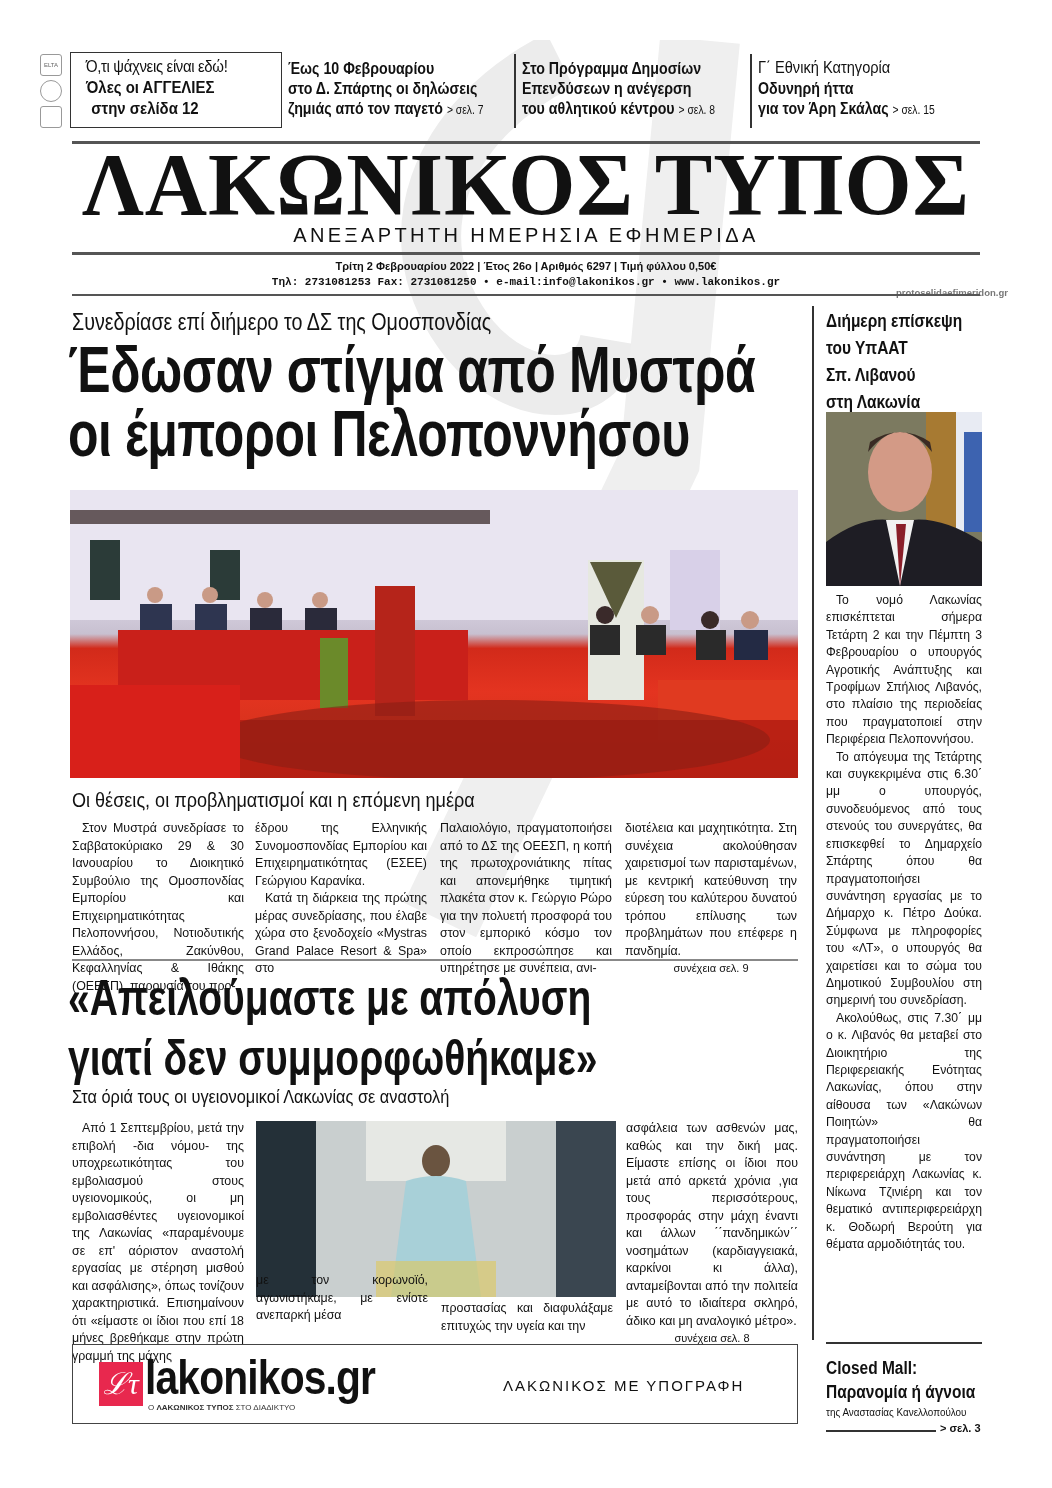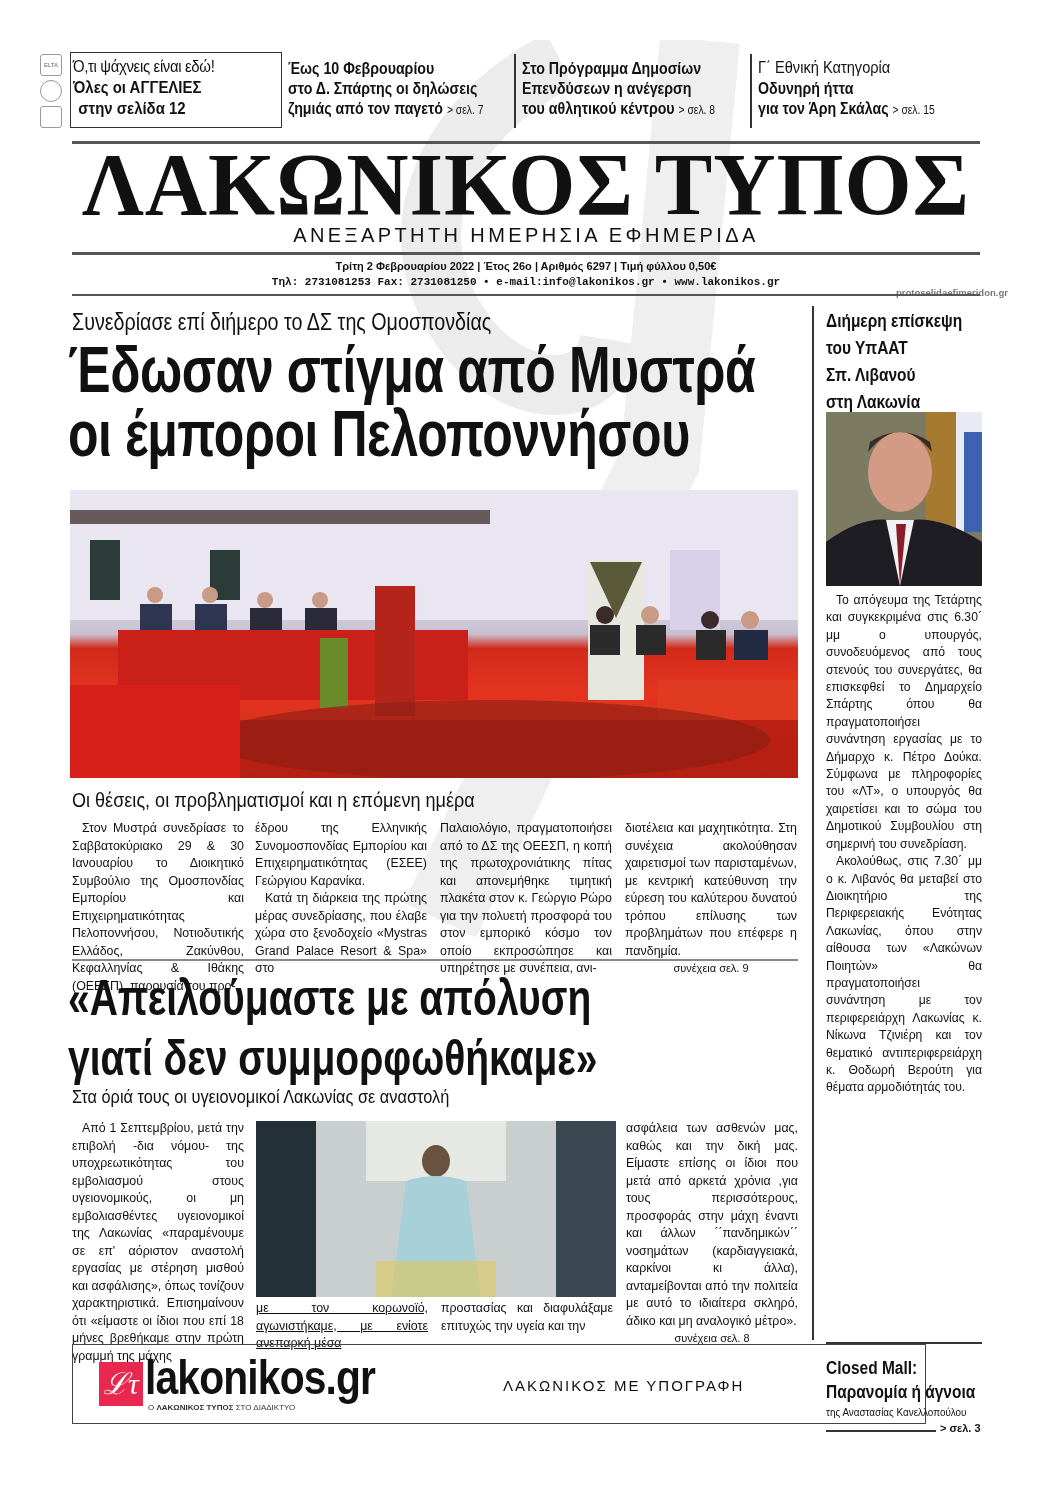--- a/index.html
+++ b/index.html
@@ -8,21 +8,21 @@
   .abs { position: absolute; }
 
   
   .watermark { position: absolute; left: 140px; top: 40px; width: 760px; height: 900px; pointer-events: none; }
 
   
   .side-logos { left: 36px; top: 54px; width: 30px; height: 84px; }
   .side-logos div { width: 22px; margin: 0 auto 4px; border: 1px solid #999; border-radius: 3px; height: 22px; font-size: 6px; color: #666; text-align:center; line-height: 20px; }
   .side-logos .round { border-radius: 50%; }
 
-  .teaser-box { left: 70px; top: 52px; width: 212px; height: 76px; border: 1.5px solid #333; padding: 4px 2px; }
+  .teaser-box { left: 70px; top: 52px; width: 212px; height: 76px; border: 1.5px solid #333; padding: 4px 15px; }
   .teaser-box .l1 { font-family: "Liberation Sans Narrow", "Liberation Sans", sans-serif; font-size: 17px; letter-spacing: -0.4px; transform: scaleX(0.88); transform-origin: left; white-space: nowrap; }
   .teaser-box .l2, .teaser-box .l3 { font-size: 17px; font-weight: bold; transform: scaleX(0.88); transform-origin: left; white-space: nowrap; line-height: 21px; }
 
   .teaser { top: 58px; }
   .teaser .t { font-size: 16.5px; font-weight: bold; line-height: 20px; white-space: nowrap; transform: scaleX(0.86); transform-origin: left; }
   .teaser .kicker { font-size: 17px; font-weight: normal; line-height: 20px; white-space: nowrap; transform: scaleX(0.86); transform-origin: left; }
   .teaser .ref { font-size: 12px; font-weight: normal; }
   .vsep { width: 1.5px; background: #333; top: 54px; height: 74px; }
 
   .rule { background: #555; height: 3px; left: 72px; width: 908px; }
@@ -41,21 +41,21 @@
   .col p { text-indent: 10px; }
   .cont { font-size: 11px; text-align: center; }
 
   .hr1 { left: 72px; top: 959px; width: 726px; height: 2px; background: #888; }
 
   .head2 { left: 68px; top: 968px; font-size: 50px; font-weight: bold; line-height: 60px; white-space: nowrap; transform: scaleX(0.78); transform-origin: left; }
   .kick2 { left: 72px; top: 1086px; font-size: 19px; white-space: nowrap; transform: scaleX(0.86); transform-origin: left; }
   .photo2 { left: 256px; top: 1121px; width: 360px; height: 176px; overflow: hidden; background: linear-gradient(90deg, #3b4a52 0%, #6f7c80 20%, #b9c2c4 45%, #d9d2b8 60%, #8d959b 80%, #5c6770 100%); }
 
   
-  .ad { left: 72px; top: 1344px; width: 854px; height: 80px; border: 1.5px solid #444; }
+  .ad { left: 72px; top: 1344px; width: 726px; height: 80px; border: 1.5px solid #444; }
   .ad-logo { left: 26px; top: 17px; width: 44px; height: 44px; background: #e8284e; color: #fff; font-family: "Liberation Serif", serif; font-style: italic; font-size: 30px; line-height: 44px; text-align: center; }
   .ad-site { left: 72px; top: 8px; font-size: 48px; font-weight: bold; letter-spacing: -1px; transform: scaleX(0.85); transform-origin: left; line-height: 50px; }
   .ad-tag { left: 75px; top: 58px; font-size: 8px; color: #333; }
   .ad-tag b { font-weight: bold; }
   .ad-sub { left: 430px; top: 32px; font-size: 15px; letter-spacing: 2px; }
 
   
   .sidebar-line { left: 812px; top: 306px; width: 2px; height: 1034px; background: #333; }
   .side-head { left: 826px; top: 308px; font-size: 18px; font-weight: bold; line-height: 27px; white-space: nowrap; transform: scaleX(0.86); transform-origin: left; }
   .photo3 { left: 826px; top: 412px; width: 156px; height: 174px; overflow: hidden; background: linear-gradient(90deg, #6b6a55 0%, #8a8c74 40%, #b08a3c 75%, #d9ddee 88%, #3a5ca8 100%); }
@@ -189,21 +189,21 @@
     <rect x="0" y="0" width="60" height="176" fill="#243038"></rect>
     <rect x="300" y="0" width="60" height="176" fill="#3a4650"></rect>
     <rect x="60" y="0" width="240" height="176" fill="#c9cfcf"></rect>
     <rect x="110" y="0" width="140" height="60" fill="#e6e8e4"></rect>
     <ellipse cx="180" cy="40" rx="14" ry="16" fill="#6a5440"></ellipse>
     <path d="M150 60 Q180 50 210 60 L225 176 L135 176 Z" fill="#a8d0d8"></path>
     <rect x="120" y="140" width="120" height="36" fill="#e0c85a" opacity="0.6"></rect>
   </svg>
 </div>
 
-<div class="abs col" style="left:256px; top:1300px; width:172px;text-decoration:underline;">
+<div class="abs col" style="left:256px; top:1272px; width:172px;">
   <p style="text-indent:0">με τον κορωνοϊό, αγωνιστήκαμε, με ενίοτε ανεπαρκή μέσα</p>
 </div>
 <div class="abs col" style="left:441px; top:1300px; width:172px;">
   <p style="text-indent:0">προστασίας και διαφυλάξαμε επιτυχώς την υγεία και την</p>
 </div>
 <div class="abs col" style="left:626px; top:1120px; width:172px;">
   <p style="text-indent:0">ασφάλεια των ασθενών μας, καθώς και την δική μας. Είμαστε επίσης οι ίδιοι που μετά από αρκετά χρόνια ,για τους περισσότερους, προσφοράς στην μάχη έναντι και άλλων ΄΄πανδημικών΄΄ νοσημάτων (καρδιαγγειακά, καρκίνοι κι άλλα), ανταμείβονται από την πολιτεία με αυτό το ιδιαίτερα σκληρό, άδικο και μη αναλογικό μέτρο».</p>
   <div class="cont">συνέχεια σελ. 8</div>
 </div>
 
@@ -229,20 +229,21 @@
     <rect x="138" y="20" width="18" height="100" fill="#3d63b0"></rect>
     <ellipse cx="74" cy="60" rx="32" ry="40" fill="#d39a86"></ellipse>
     <path d="M42 40 Q74 0 106 40 L104 30 Q74 10 44 30 Z" fill="#3a2b24"></path>
     <path d="M0 174 L0 130 Q40 100 74 110 Q110 100 156 130 L156 174 Z" fill="#1e1d24"></path>
     <path d="M60 108 L74 174 L88 108 Z" fill="#f2f2f2"></path>
     <path d="M70 112 L74 174 L80 112 Z" fill="#8a1f2a"></path>
   </svg>
 </div>
 <div class="abs side-text">
   <div class="col">
+    <p>Το νομό Λακωνίας επισκέπτεται σήμερα Τετάρτη 2 και την Πέμπτη 3 Φεβρουαρίου ο υπουργός Αγροτικής Ανάπτυξης και Τροφίμων Σπήλιος Λιβανός, στο πλαίσιο της περιοδείας που πραγματοποιεί στην Περιφέρεια Πελοποννήσου.</p>
     <p>Το απόγευμα της Τετάρτης και συγκεκριμένα στις 6.30΄ μμ ο υπουργός, συνοδευόμενος από τους στενούς του συνεργάτες, θα επισκεφθεί το Δημαρχείο Σπάρτης όπου θα πραγματοποιήσει συνάντηση εργασίας με το Δήμαρχο κ. Πέτρο Δούκα. Σύμφωνα με πληροφορίες του «ΛΤ», ο υπουργός θα χαιρετίσει και το σώμα του Δημοτικού Συμβουλίου στη σημερινή του συνεδρίαση.</p>
     <p>Ακολούθως, στις 7.30΄ μμ ο κ. Λιβανός θα μεταβεί στο Διοικητήριο της Περιφερειακής Ενότητας Λακωνίας, όπου στην αίθουσα των «Λακώνων Ποιητών» θα πραγματοποιήσει συνάντηση με τον περιφερειάρχη Λακωνίας κ. Νίκωνα Τζινιέρη και τον θεματικό αντιπεριφερειάρχη κ. Θοδωρή Βερούτη για θέματα αρμοδιότητάς του.</p>
   </div>
 </div>
 <div class="abs side-rule" style="left:826px; top:1342px; width:156px;"></div>
 <div class="abs closed-head">
   <div>Closed Mall:</div>
   <div>Παρανομία ή άγνοια</div>
 </div>
 <div class="abs closed-by">της Αναστασίας Κανελλοπούλου</div>

